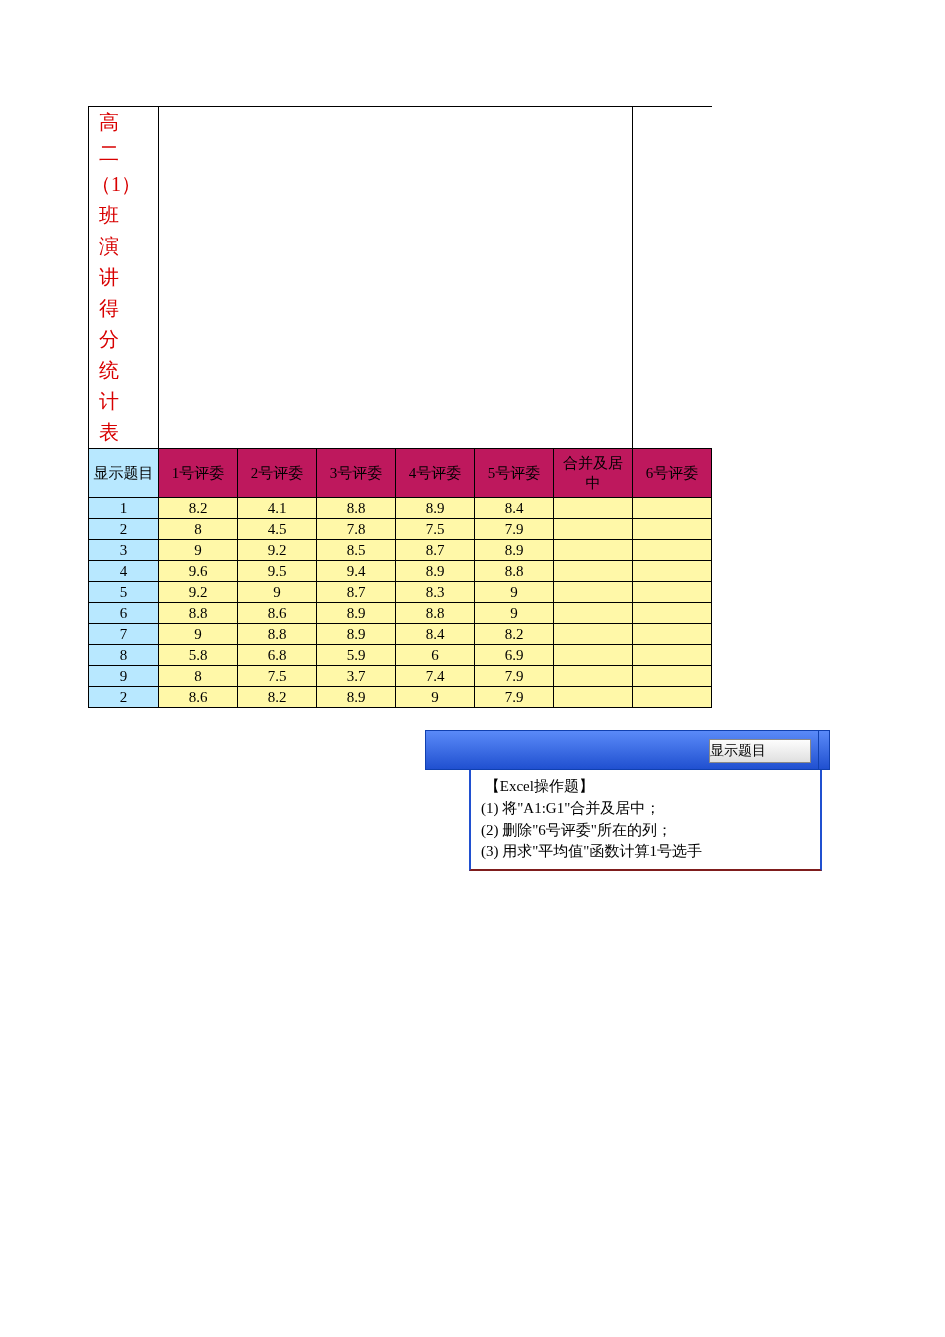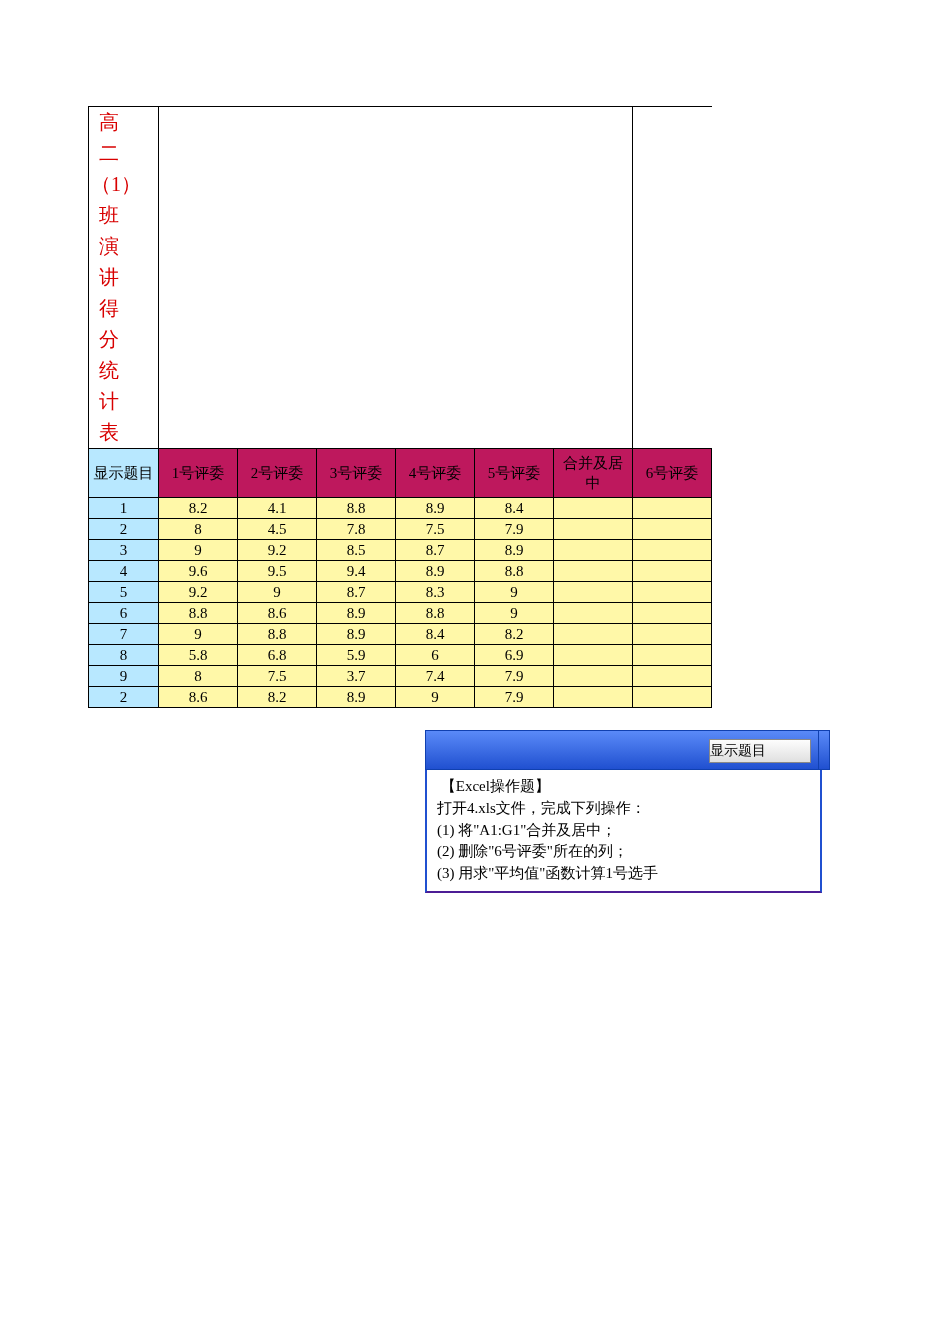--- a/index.html
+++ b/index.html
@@ -120,26 +120,27 @@
       top: 730px;
       width: 12px;
       height: 40px;
       background: linear-gradient(#5a8af8,#2050d0);
       border: 1px solid #1040b0;
       box-sizing: border-box;
     }
     .instr-body {
       border-left: 2px solid #2050d0;
       border-right: 2px solid #2050d0;
-      border-bottom: 2px solid #4c1d95;
+      border-bottom: 2px solid #7f1d1d;
       background: #fff;
       padding: 6px 6px 6px 10px;
       font-size: 15px;
       line-height: 1.45;
       font-family: "SimSun","宋体",serif;
+      margin-left: 44px;
     }
     .instr-body .line { white-space: pre; }
     
   </style>
 </head>
 <body>
 
 <div class="page">
 
   <div class="sheet-wrap">
@@ -278,21 +279,20 @@
     </tbody>
       </table>
   </div>
 
   <div class="instr">
     <div class="instr-bar">
       <div class="instr-btn">显示题目</div>
     </div>
     <div class="instr-body">
       <div class="line"> 【Excel操作题】</div>
-      <div class="line">打开4.xls文件，完成下列操作：</div>
       <div class="line">(1) 将"A1:G1"合并及居中；</div>
       <div class="line">(2) 删除"6号评委"所在的列；</div>
       <div class="line">(3) 用求"平均值"函数计算1号选手</div>
     </div>
   </div>
   <div class="instr-side"></div>
 
 </div>
 
 </body></html>

